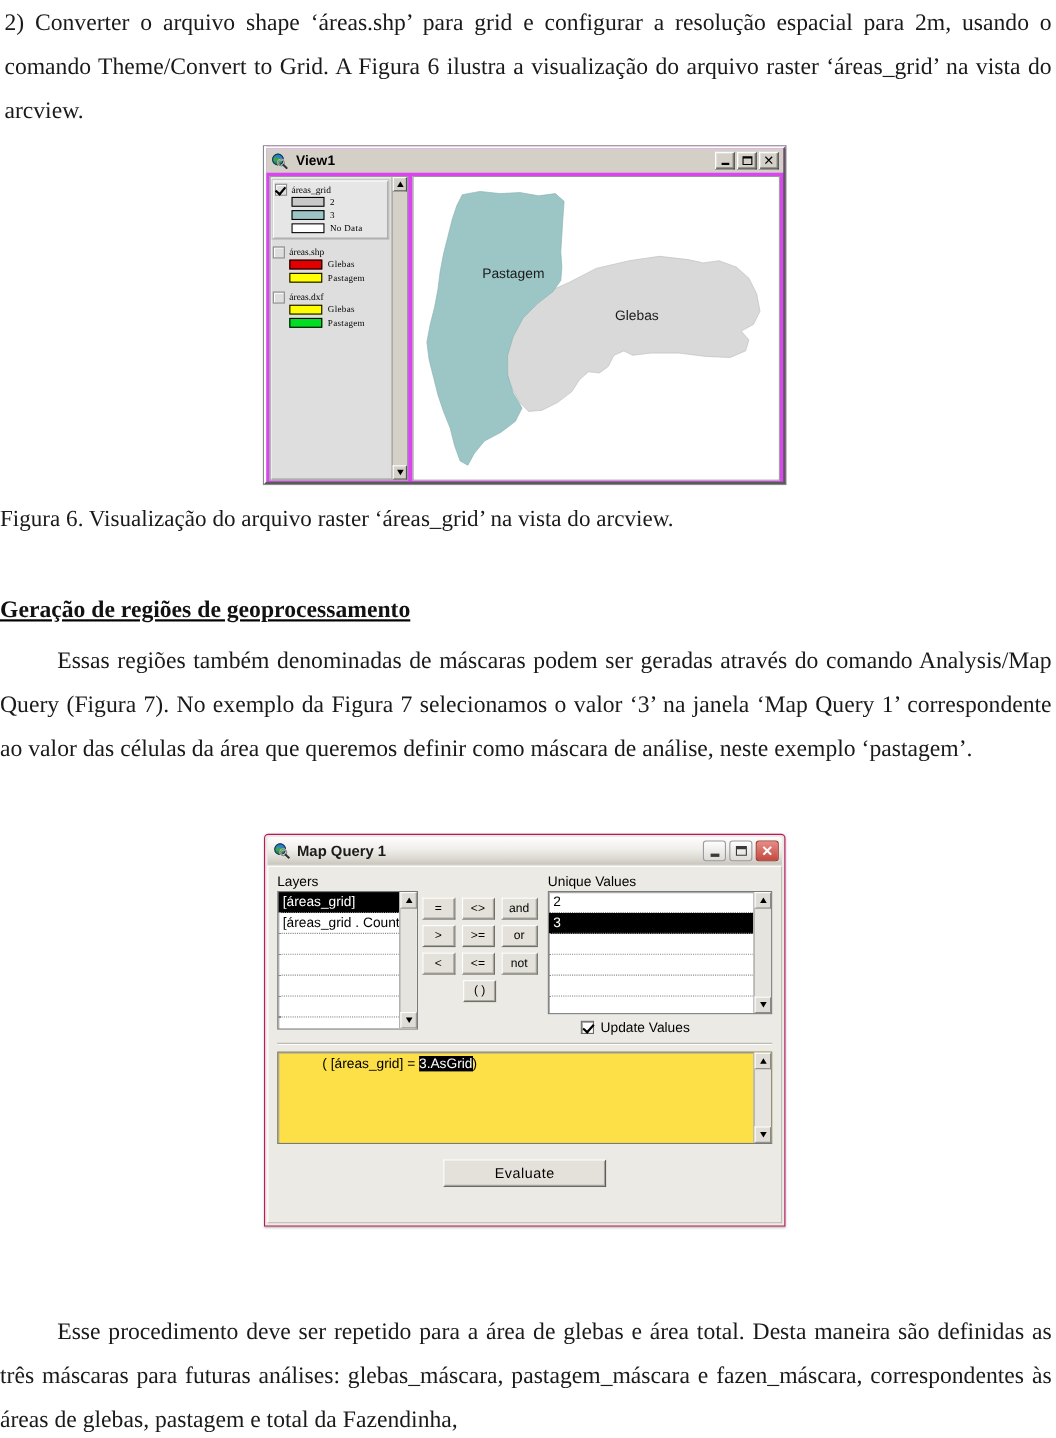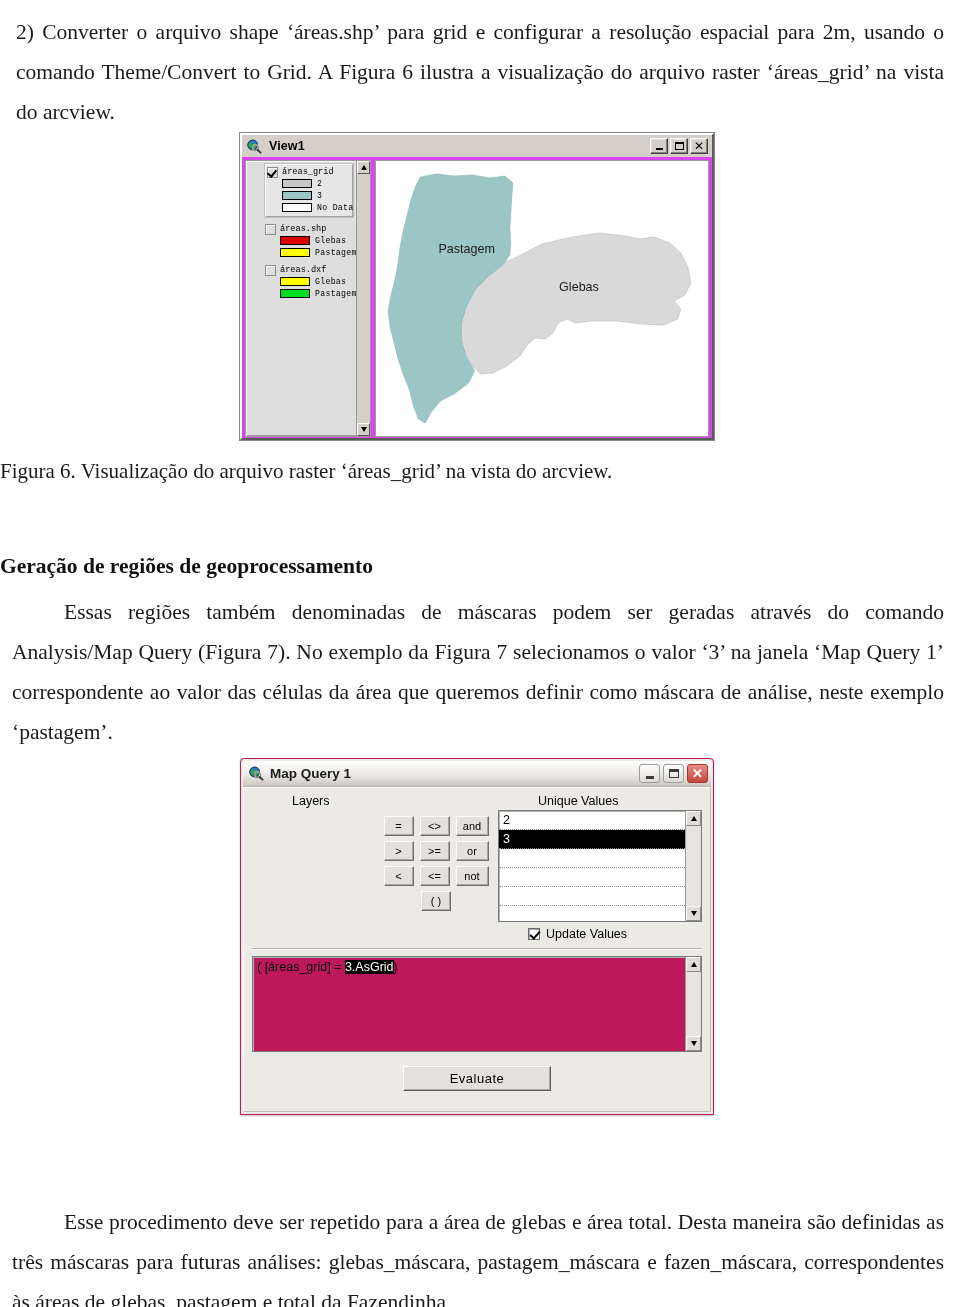--- a/index.html
+++ b/index.html
@@ -23,21 +23,21 @@
     padding: 0;
     box-sizing: border-box;
   }
 
   
   .para {
     font-family: "Liberation Serif", "DejaVu Serif", serif;
     font-size: 21.5px;
     line-height: 40px;
     text-align: justify;
-    margin: 12px;
+    margin: 0;
     color: #1a1a1a;
   }
   .para.indent { text-indent: 52px; }
   .heading {
     font-family: "Liberation Serif", "DejaVu Serif", serif;
     font-size: 21.5px;
     font-weight: bold;
     line-height: 40px;
     margin: 0;
     color: #111;
@@ -45,21 +45,21 @@
   .caption {
     font-family: "Liberation Serif", "DejaVu Serif", serif;
     font-size: 21px;
     line-height: 32px;
     margin: 0;
     color: #1a1a1a;
   }
 
   .block-top { position: absolute; left: 4px; top: 0px; width: 952px; }
   .fig6-caption { position: absolute; left: 0px; top: 455px; width: 952px; }
-  .sec-heading  { position: absolute; left: 0px; top: 546px; width: 952px; }
+  .sec-heading  { position: absolute; left: 0px; top: 534px; width: 952px; text-decoration: underline; }
   .sec-body     { position: absolute; left: 0px; top: 580px; width: 956px; }
   .fig7-caption { position: absolute; left: 0px; top: 1128px; width: 952px; }
   .tail-body    { position: absolute; left: 0px; top: 1190px; width: 956px; }
 
   
   .view1-window {
     position: absolute;
     left: 240px;
     top: 133px;
     width: 474px;
@@ -122,23 +122,23 @@
     width: 126px;
     background: #dedede;
     border: 1px solid #9a9a9a;
     box-shadow: inset 1px 1px 0 #f4f4f4, inset -1px -1px 0 #9a9a9a;
     position: relative;
     box-sizing: border-box;
     display: flex;
   }
   .toc-inner {
     flex: 1 1 auto;
-    padding: 3px 2px 0 19px;
+    padding: 3px 2px 0 2px;
     overflow: hidden;
-    font-family: Liberation Mono, monospace;
+    font-family: Liberation Serif, serif;
     font-size: 8.4px;
     color: #000;
   }
   .toc-theme { margin-bottom: 3px; }
   .toc-theme.active {
     background: #e6e6e6;
     border: 1px solid #ffffff;
     border-right-color: #a0a0a0;
     border-bottom-color: #a0a0a0;
     box-shadow: 0 0 0 1px #c0c0c0;
@@ -274,21 +274,20 @@
     box-sizing: border-box;
     padding: 6px 8px;
   }
   .mq-toprow { display: flex; position: relative; height: 150px; }
   .grp-label {
     font-family: "Liberation Sans", "DejaVu Sans", sans-serif;
     font-size: 12.5px;
     color: #000;
     margin-bottom: 2px;
     display: block;
-    margin-left: 40px;
   }
   .listbox {
     background: #ffffff;
     border: 1px solid #7a7a7a;
     box-shadow: inset 1px 1px 0 #b0b0b0;
     box-sizing: border-box;
     position: relative;
     display: flex;
     overflow: hidden;
   }
@@ -379,26 +378,27 @@
     color: #000;
   }
 
   .mq-sep {
     height: 1px;
     background: #b5b2ab;
     border-bottom: 1px solid #ffffff;
     margin: 4px 0 6px 0;
   }
   .expr-box {
-    height: 96px;
-    background: #be185d;
+    height: 84px;
+    background: #fde047;
     border: 1px solid #7a7a7a;
     box-shadow: inset 1px 1px 0 #b0b0b0;
     display: flex;
     box-sizing: border-box;
+    padding-left: 36px;
   }
   .expr-text {
     flex: 1 1 auto;
     padding: 3px 4px;
     font-family: "Liberation Sans", "DejaVu Sans", sans-serif;
     font-size: 12.5px;
     white-space: nowrap;
     color: #000;
   }
   .expr-hl { background: #000; color: #fff; }
@@ -594,20 +594,38 @@
           </span>
       </span>
     </div>
 
     <div class="mq-body">
 
       <div class="mq-toprow">
 
         <div class="layers-col">
           <span class="grp-label">Layers</span>
+          <div class="listbox">
+            <div class="lb-items">
+              <div class="lb-item sel">[áreas_grid]</div>
+              <div class="lb-item">[áreas_grid . Count</div>
+              <div class="lb-item blank">&nbsp;</div>
+              <div class="lb-item blank">&nbsp;</div>
+              <div class="lb-item blank">&nbsp;</div>
+              <div class="lb-item blank">&nbsp;</div>
+            </div>
+            <div class="lb-scroll">
+              <span class="xp-sb-arrow">
+                  <span class="tri-up"></span>
+                </span>
+              <span class="xp-sb-arrow">
+                  <span class="tri-dn"></span>
+                </span>
+            </div>
+          </div>
         </div>
 
         <div class="ops-col">
           <div class="ops-row">
             <span class="opbtn">=</span>
             <span class="opbtn">&lt;&gt;</span>
             <span class="opbtn wide">and</span>
           </div>
           <div class="ops-row">
             <span class="opbtn">&gt;</span>

